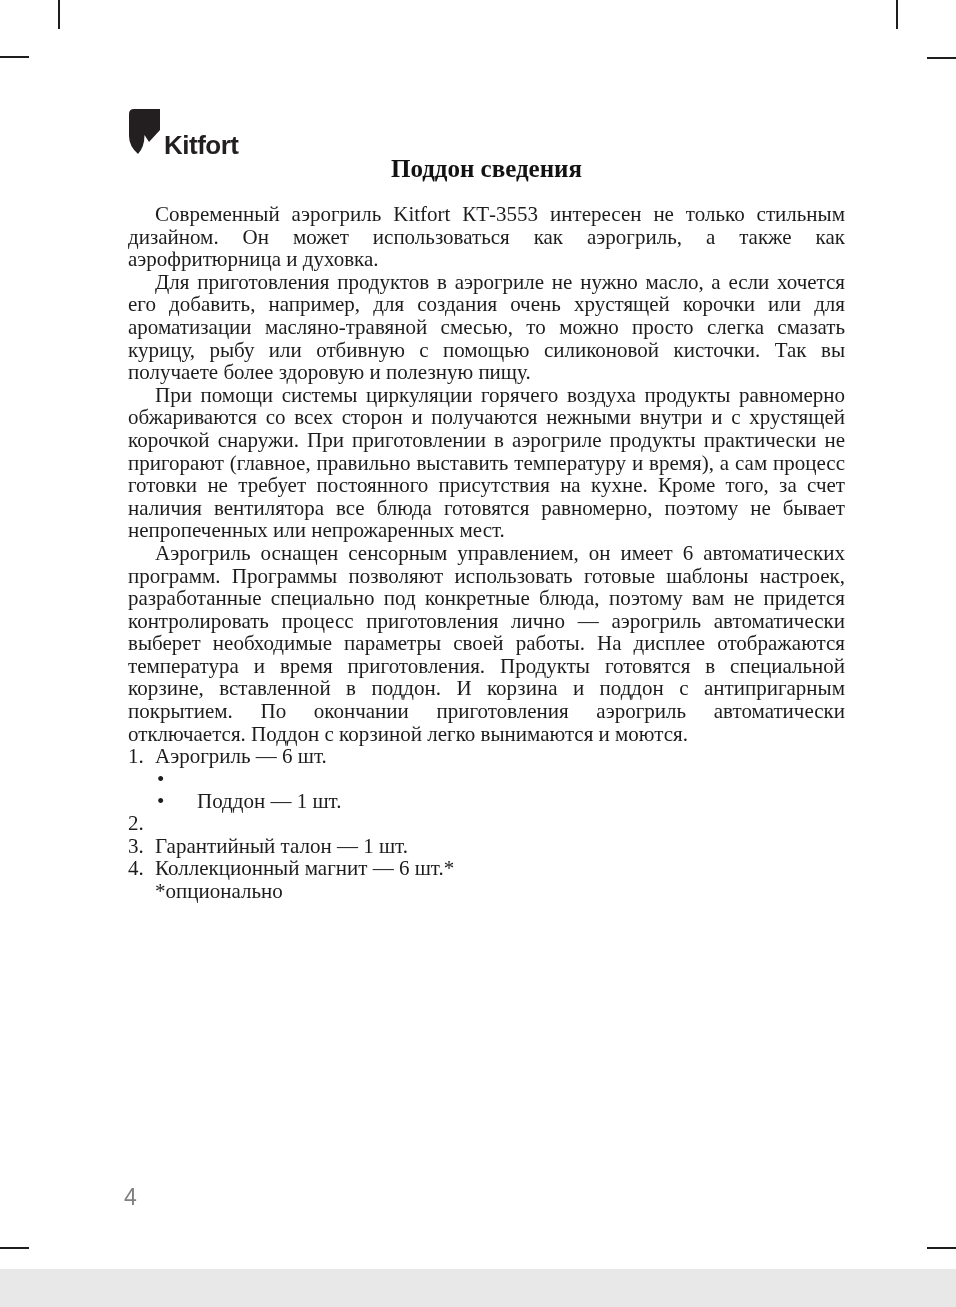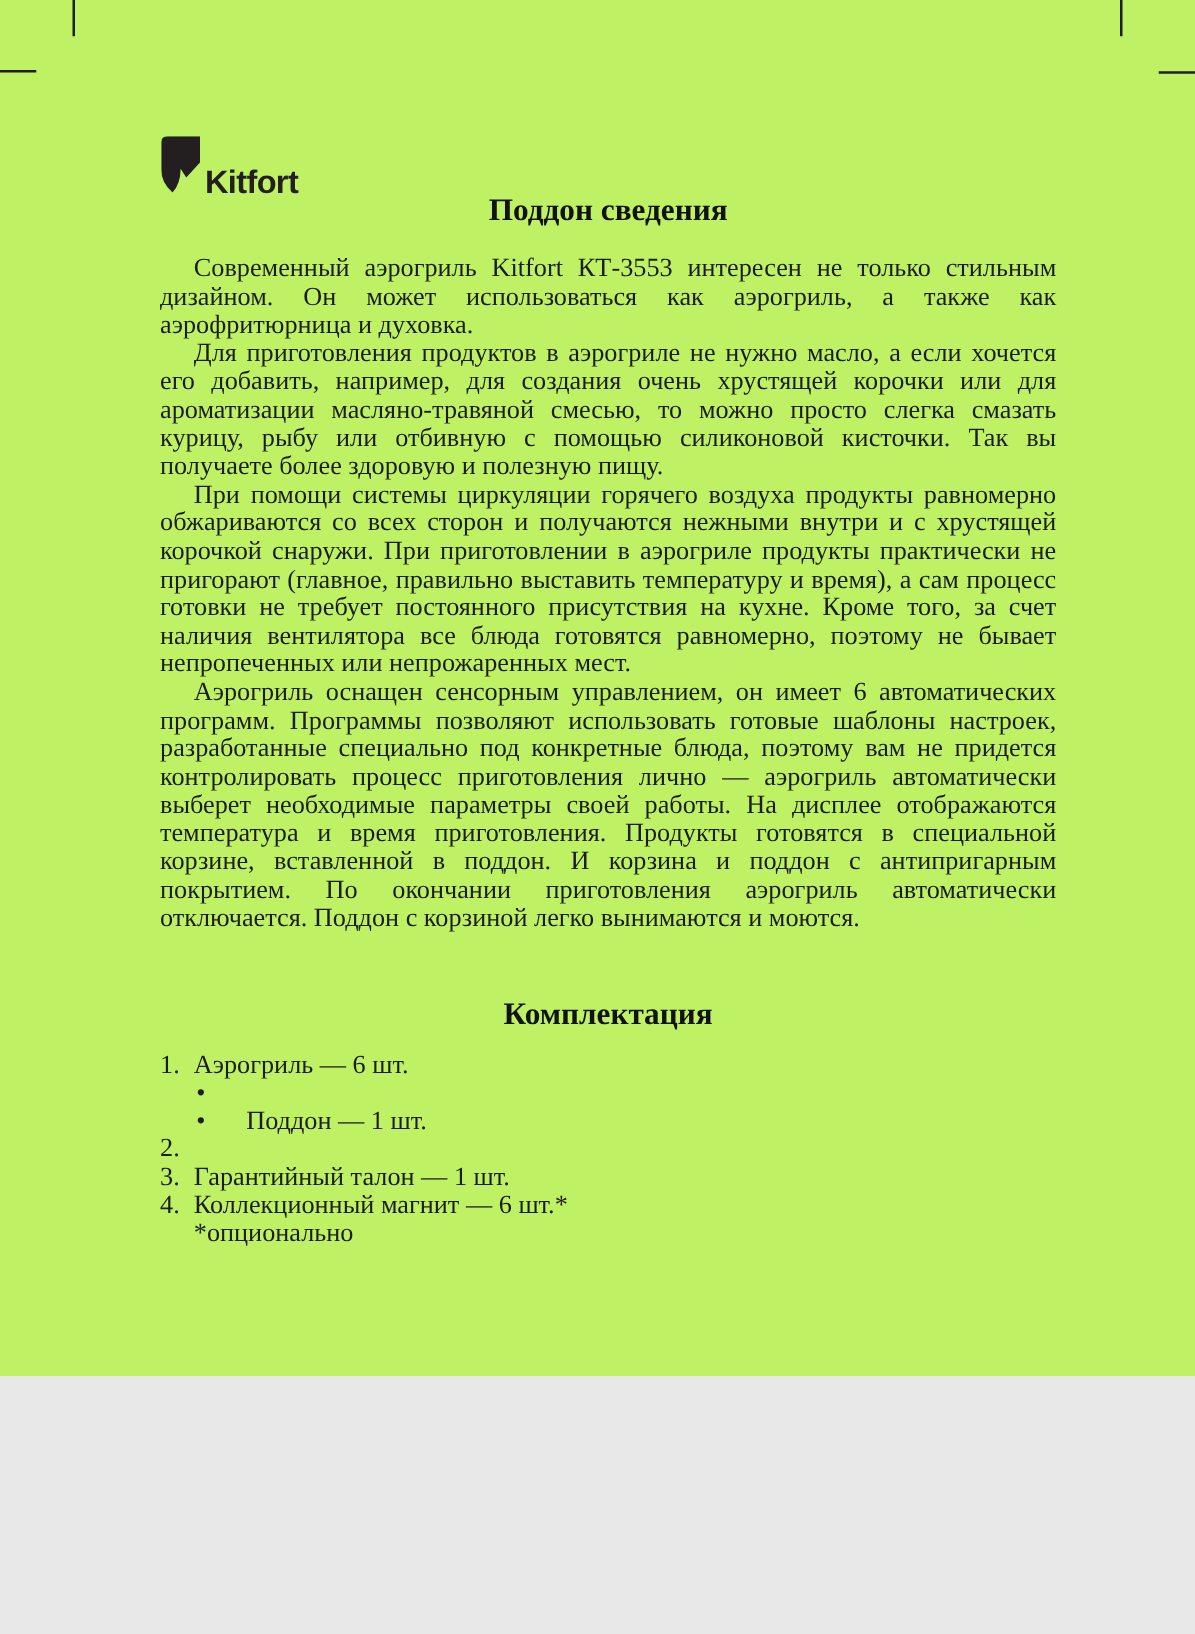--- a/index.html
+++ b/index.html
@@ -1,20 +1,20 @@
 <!DOCTYPE html>
 <html lang="ru"><head>
 <meta charset="utf-8">
 <style>
   html,body { margin:0; padding:0; background:#e8e8e8; }
   .page {
     position:relative;
-    width:956px; height:1101px;
+    width:956px; height:1269px;
     margin:0 auto;
-    background:#bef264;
+    background:#ffffff;
     font-family:"Liberation Serif", serif;
     color:#1c1c1c;
     overflow:hidden;
   }
   
   .crop { position:absolute; background:#1e1e1e; }
   .crop.v { width:2px; height:29px; }
   .crop.h { width:29px; height:2px; }
   .tl-v { left:58px;  top:0; }
   .tl-h { left:0;     top:56px; }
@@ -83,21 +83,20 @@
   </div>
 
   <div class="content">
     <h1 class="section-title">Поддон сведения</h1>
 
     <p>Современный аэрогриль Kitfort КТ-3553 интересен не только стильным дизайном. Он может использоваться как аэрогриль, а также как аэрофритюрница и духовка.</p>
     <p>Для приготовления продуктов в аэрогриле не нужно масло, а если хочется его добавить, например, для создания очень хрустящей корочки или для ароматизации масляно-травяной смесью, то можно просто слегка смазать курицу, рыбу или отбивную с помощью силиконовой кисточки. Так вы получаете более здоровую и полезную пищу.</p>
     <p>При помощи системы циркуляции горячего воздуха продукты равномерно обжариваются со всех сторон и получаются нежными внутри и с хрустящей корочкой снаружи. При приготовлении в аэрогриле продукты практически не пригорают (главное, правильно выставить температуру и время), а сам процесс готовки не требует постоянного присутствия на кухне. Кроме того, за счет наличия вентилятора все блюда готовятся равномерно, поэтому не бывает непропеченных или непрожаренных мест.</p>
     <p>Аэрогриль оснащен сенсорным управлением, он имеет 6 автоматических программ. Программы позволяют использовать готовые шаблоны настроек, разработанные специально под конкретные блюда, поэтому вам не придется контролировать процесс приготовления лично — аэрогриль автоматически выберет необходимые параметры своей работы. На дисплее отображаются температура и время приготовления. Продукты готовятся в специальной корзине, вставленной в поддон. И корзина и поддон с антипригарным покрытием. По окончании приготовления аэрогриль автоматически отключается. Поддон с корзиной легко вынимаются и моются.</p>
 
-    <h2 class="section-title second">Комплектация</h2>
 
     <div class="pkg-list">
       <div class="li">
         <span class="marker">1.</span>
         <span class="li-text">Аэрогриль — 6 шт.</span>
       </div>
       <div class="li sub">
         <span class="marker">•</span>
       </div>
       <div class="li sub">

